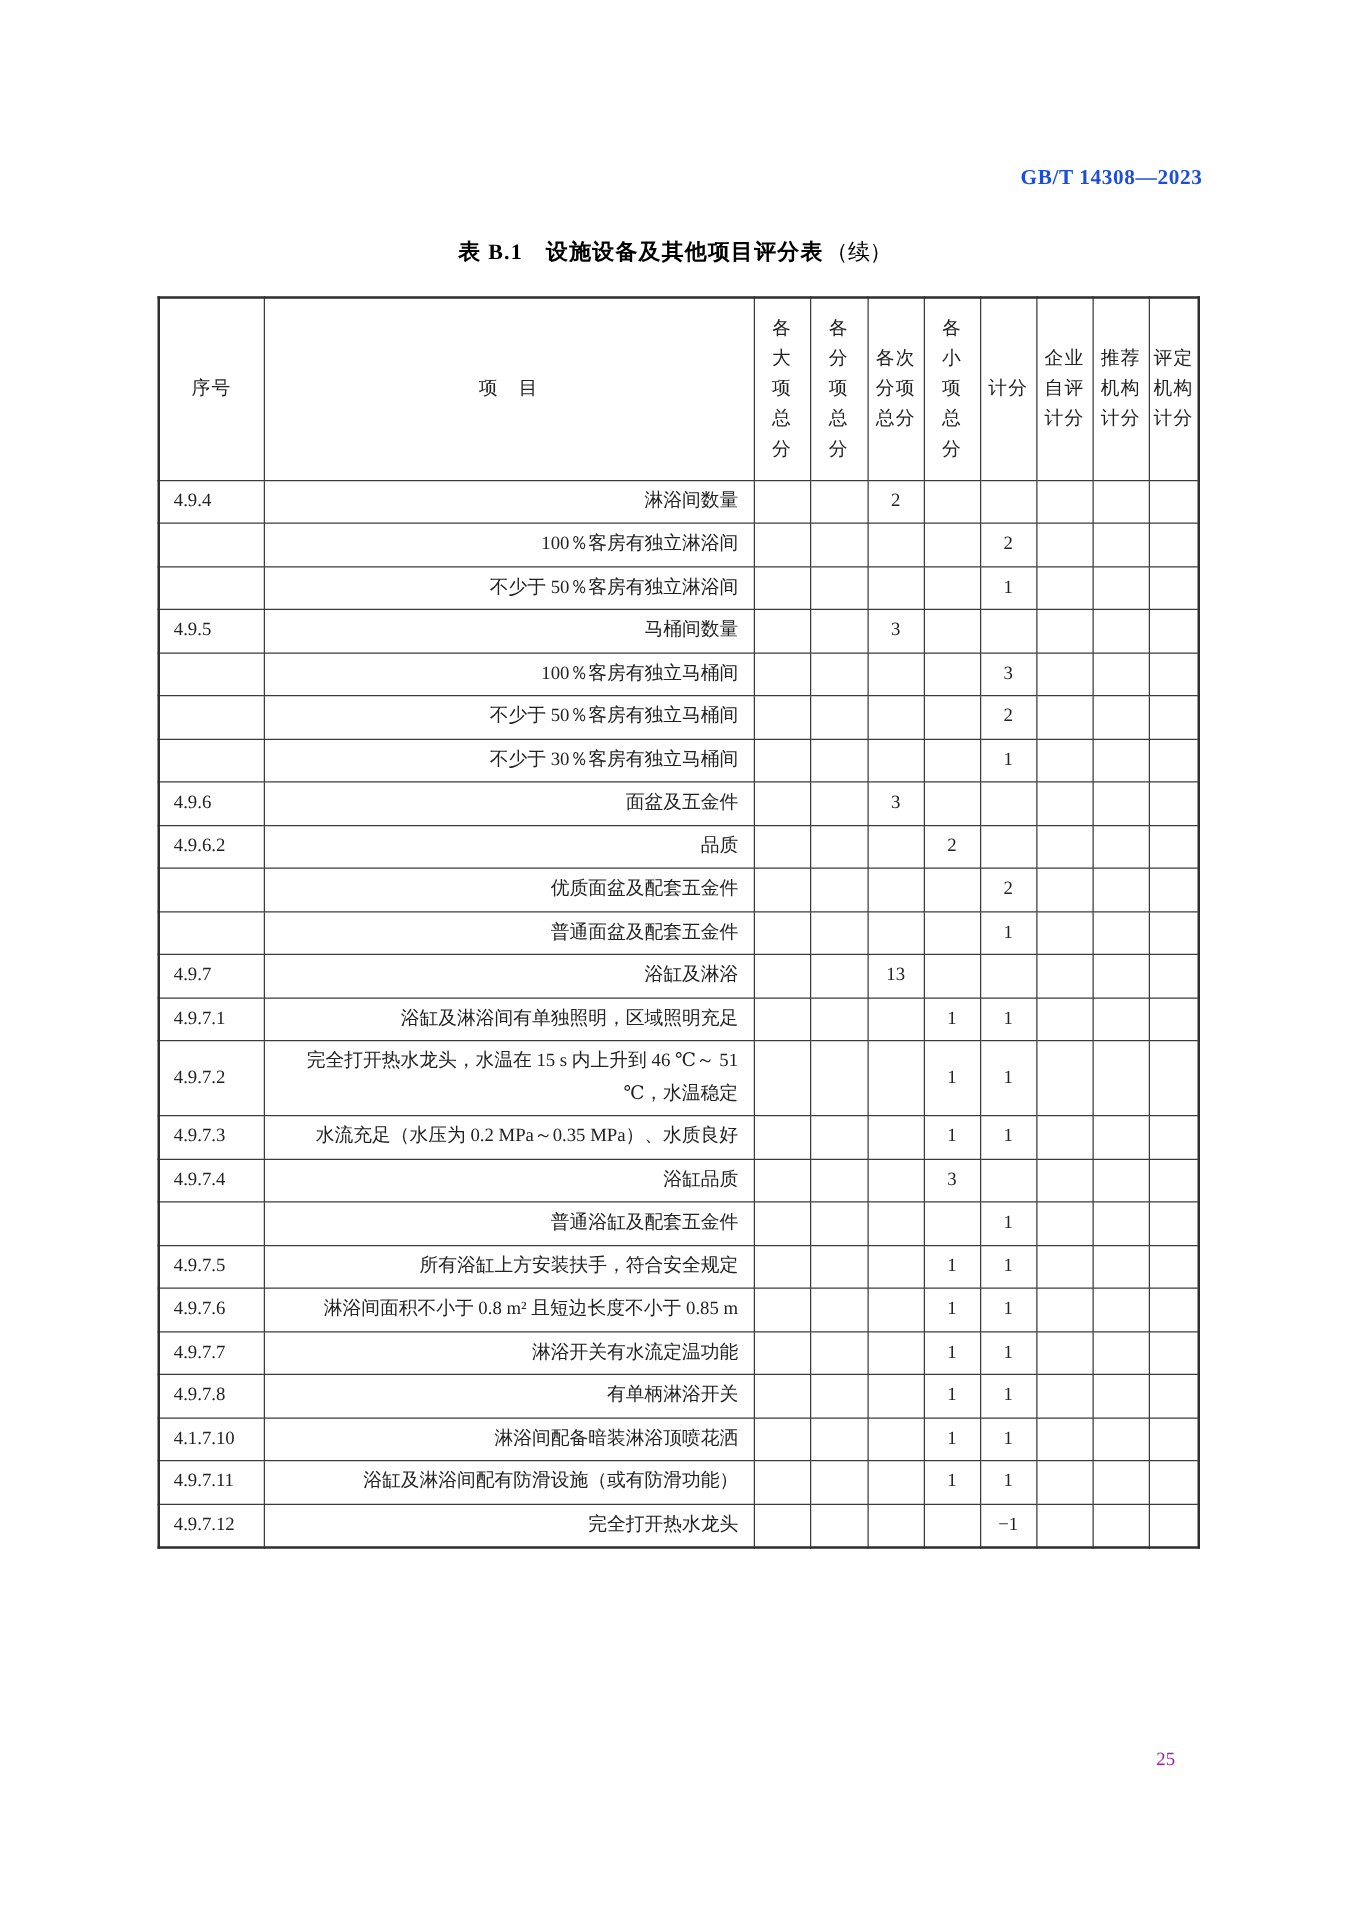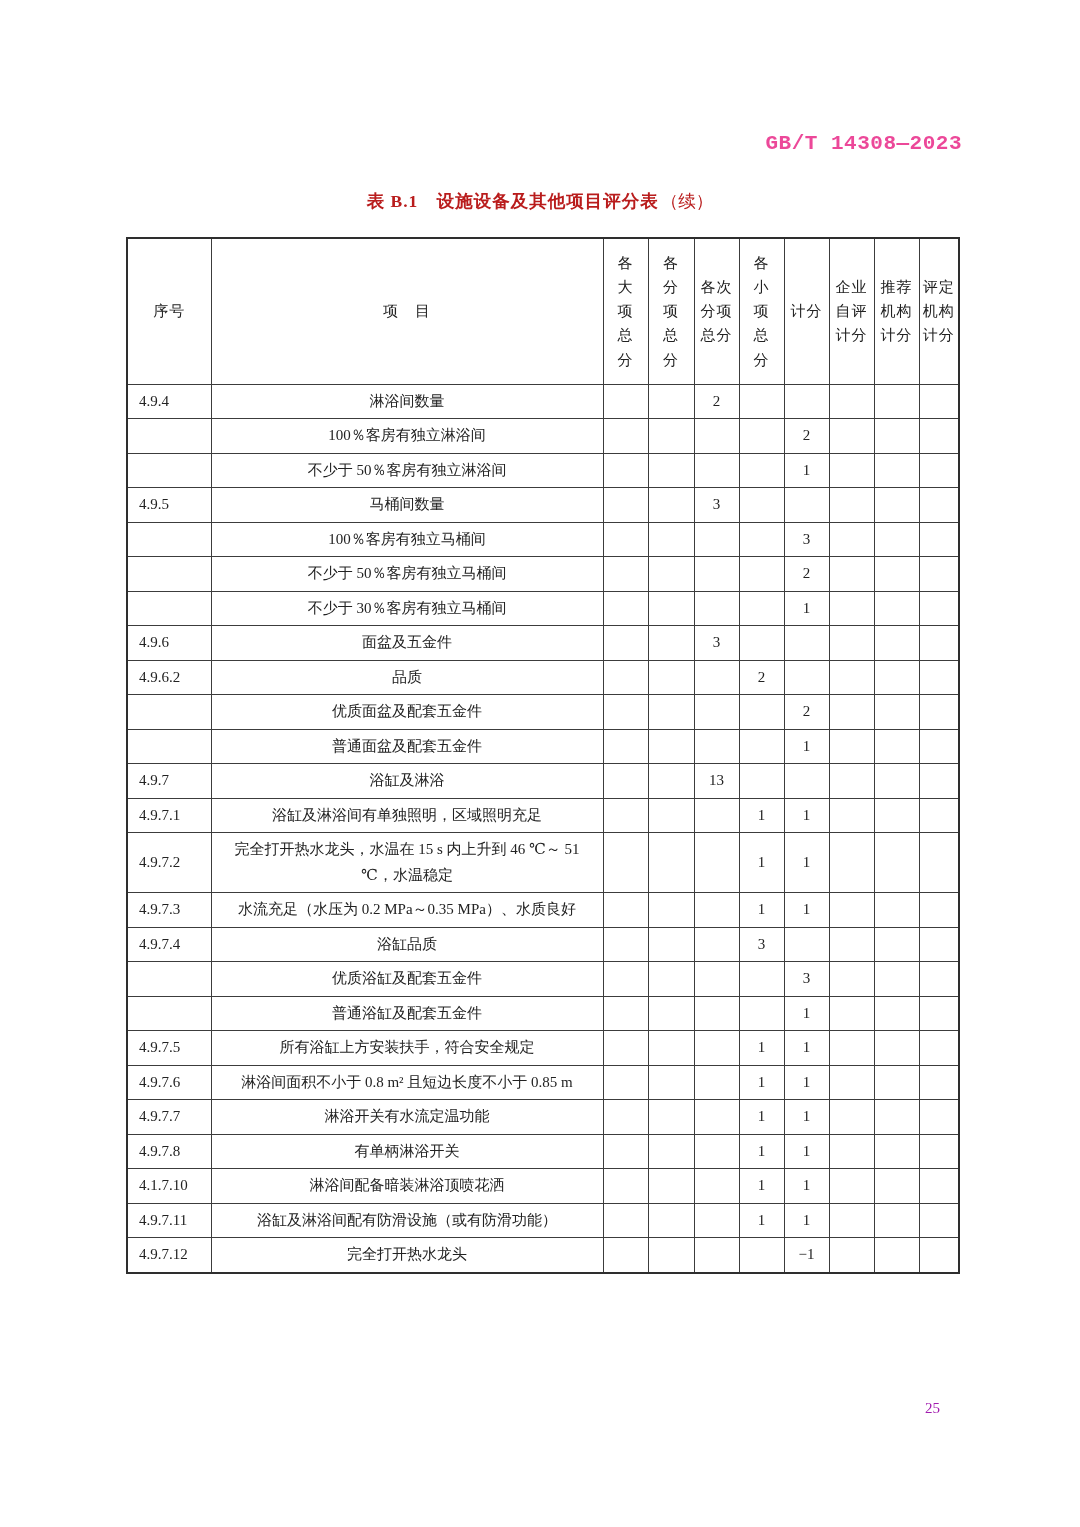--- a/index.html
+++ b/index.html
@@ -6,31 +6,30 @@
   body{
     width:1080px;height:1527px;
     background:#ffffff;
     font-family:"Liberation Serif","DejaVu Serif",serif;
     color:#1f1f1f;
     position:relative;
   }
   .doc-code{
     position:absolute;
     top:132px;right:118px;
-    font-size:21px;font-weight:bold;
+    font-size:17px;font-weight:bold;
     letter-spacing:0.5px;
-    color:#ec4899;
-    font-family:Liberation Mono, monospace;
+    color:#1d4ed8;
   }
   .table-title{
     position:absolute;
     top:189px;left:0;width:100%;
     text-align:center;
     font-size:17.5px;
-    color:#b91c1c;
+    color:#000000;
   }
   .table-title .t-main{font-weight:bold;letter-spacing:1px;}
   .table-title .t-cont{font-weight:normal;margin-left:2px;}
   table.score-table{
     position:absolute;
     left:126px;top:237px;
     width:832px;
     border-collapse:collapse;
     table-layout:fixed;
     border:2px solid #2e2e2e;
@@ -51,21 +50,21 @@
     line-height:1.62;
     letter-spacing:1px;
   }
   .score-table tbody tr{height:34px;margin-top:26px;}
   .score-table td.c-no{
     text-align:left;
     padding-left:11px;
     font-size:15px;
   }
   .score-table td.c-item{
-    text-align:center;
+    text-align:right;
     padding:4px 12px;
     line-height:1.7;
   }
   .score-table td.c-num{
     text-align:center;
   }
   .page-number{
     position:absolute;
     top:1400px;right:140px;
     font-size:15px;
@@ -316,32 +315,20 @@
         <td class="c-num"></td>
         <td class="c-num"></td>
         <td class="c-num">3</td>
         <td class="c-num"></td>
         <td class="c-num"></td>
         <td class="c-num"></td>
         <td class="c-num"></td>
       </tr>
       <tr>
         <td class="c-no"></td>
-        <td class="c-item">优质浴缸及配套五金件</td>
-        <td class="c-num"></td>
-        <td class="c-num"></td>
-        <td class="c-num"></td>
-        <td class="c-num"></td>
-        <td class="c-num">3</td>
-        <td class="c-num"></td>
-        <td class="c-num"></td>
-        <td class="c-num"></td>
-      </tr>
-      <tr>
-        <td class="c-no"></td>
         <td class="c-item">普通浴缸及配套五金件</td>
         <td class="c-num"></td>
         <td class="c-num"></td>
         <td class="c-num"></td>
         <td class="c-num"></td>
         <td class="c-num">1</td>
         <td class="c-num"></td>
         <td class="c-num"></td>
         <td class="c-num"></td>
       </tr>

